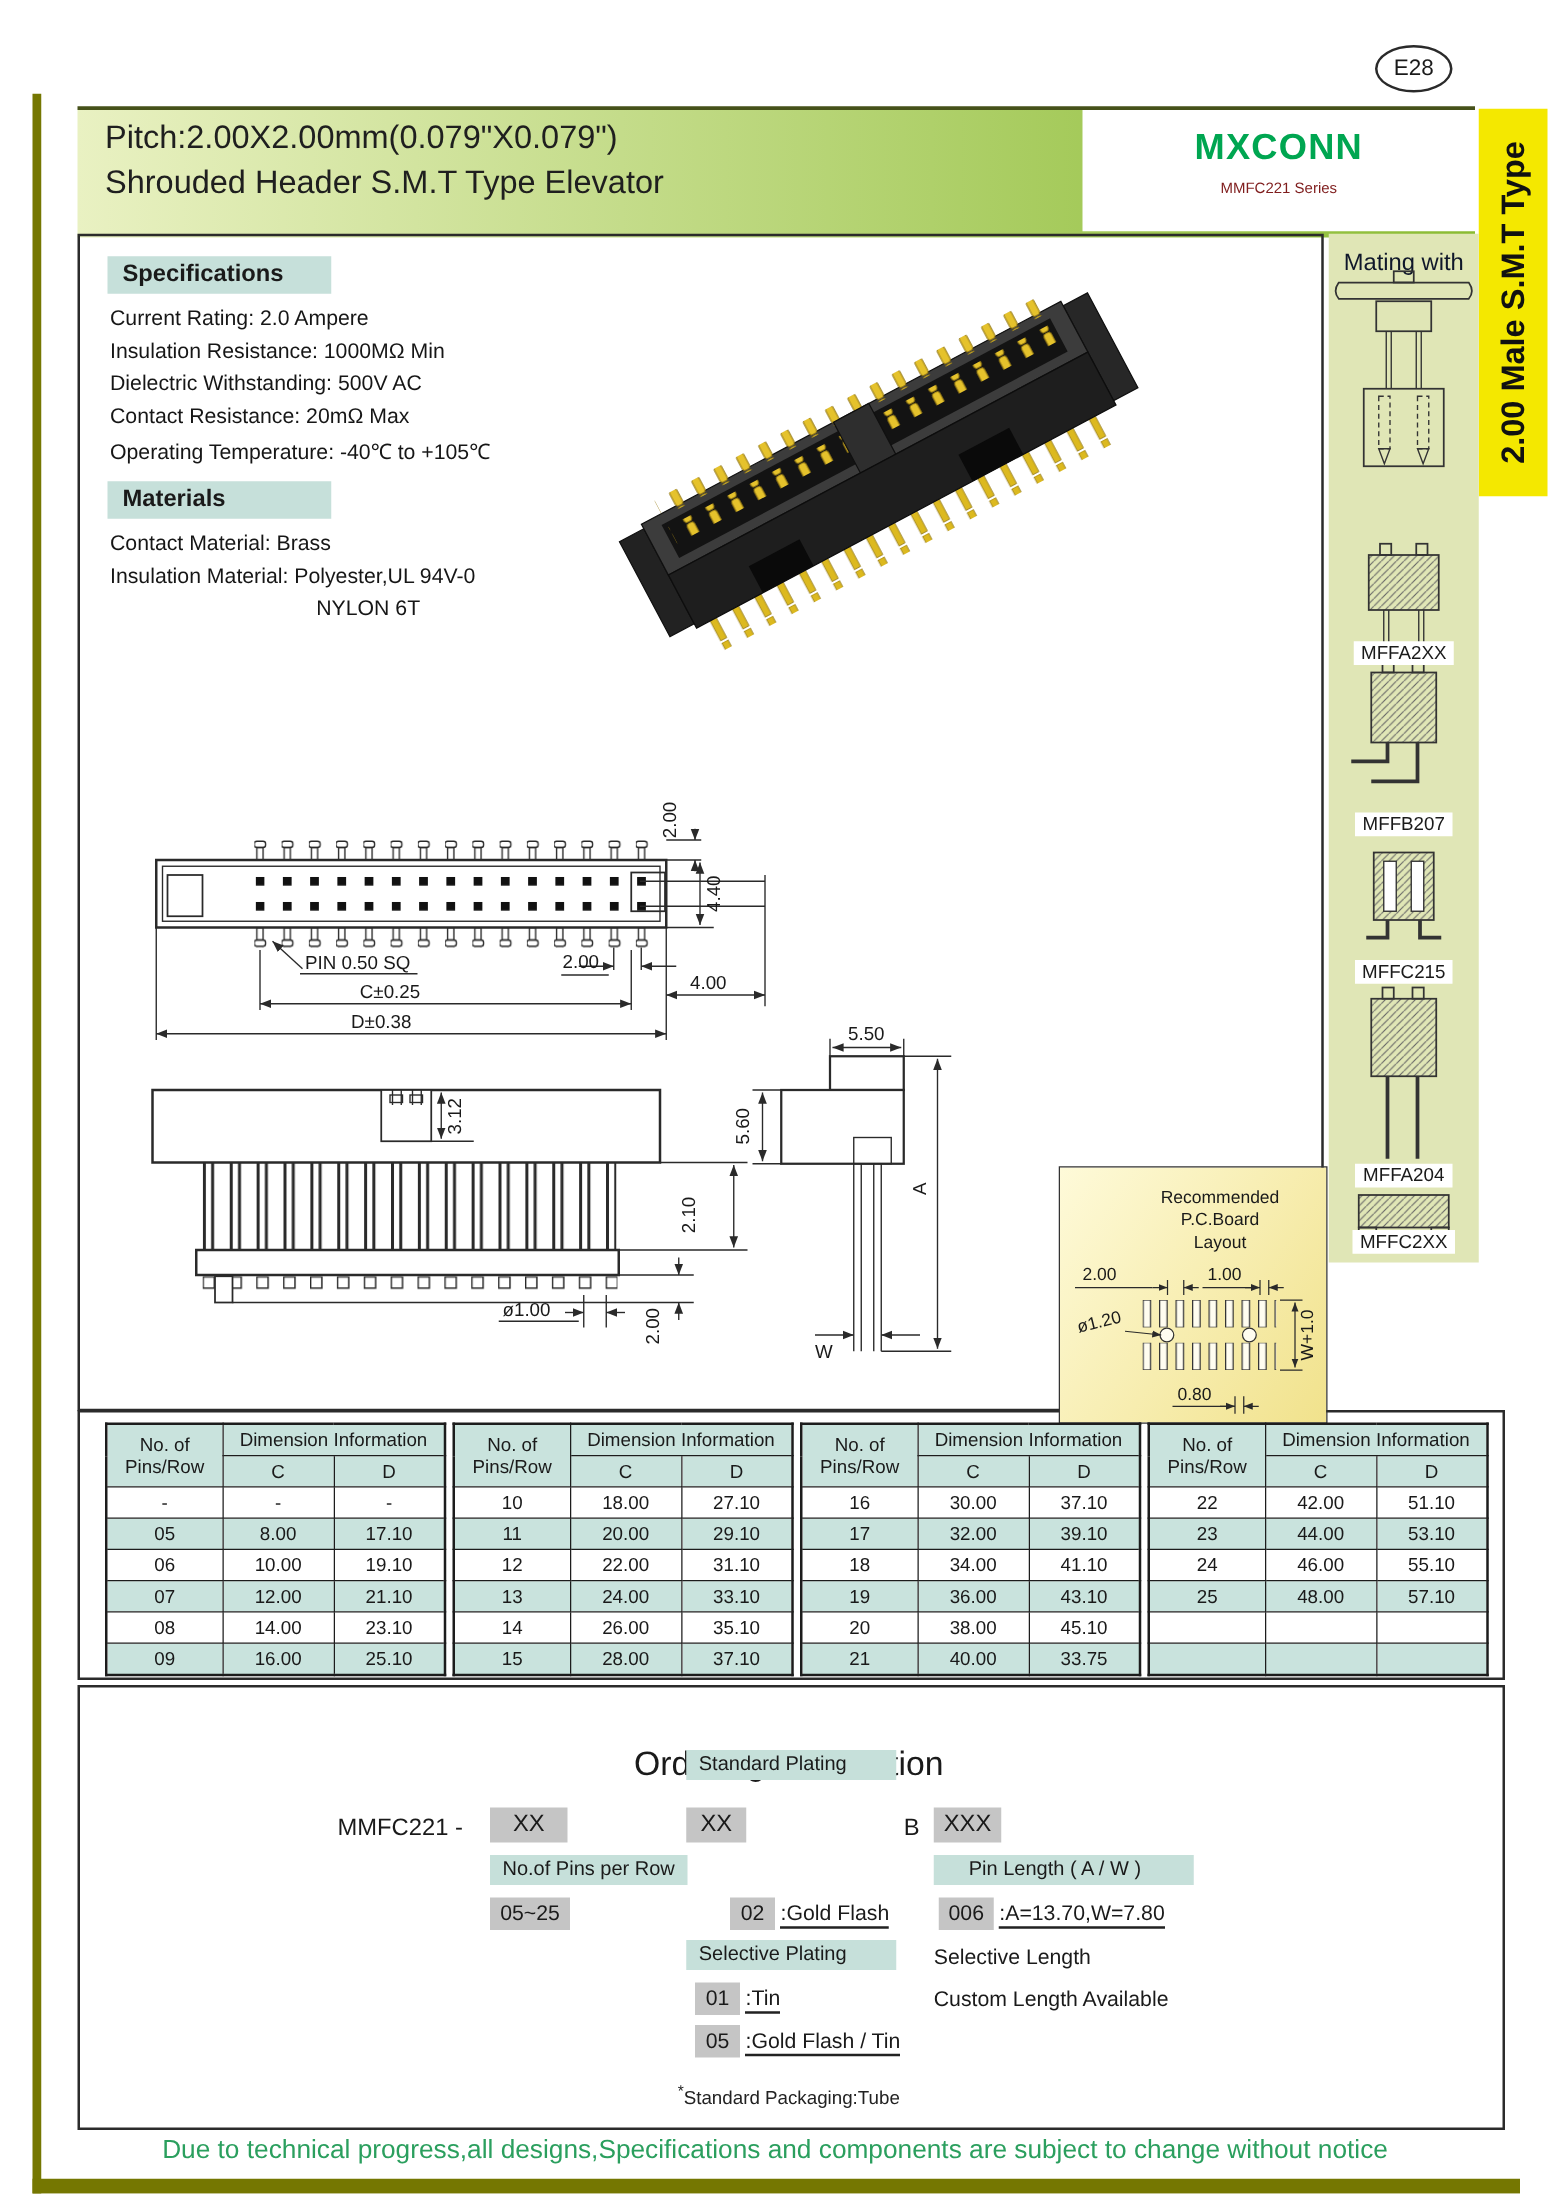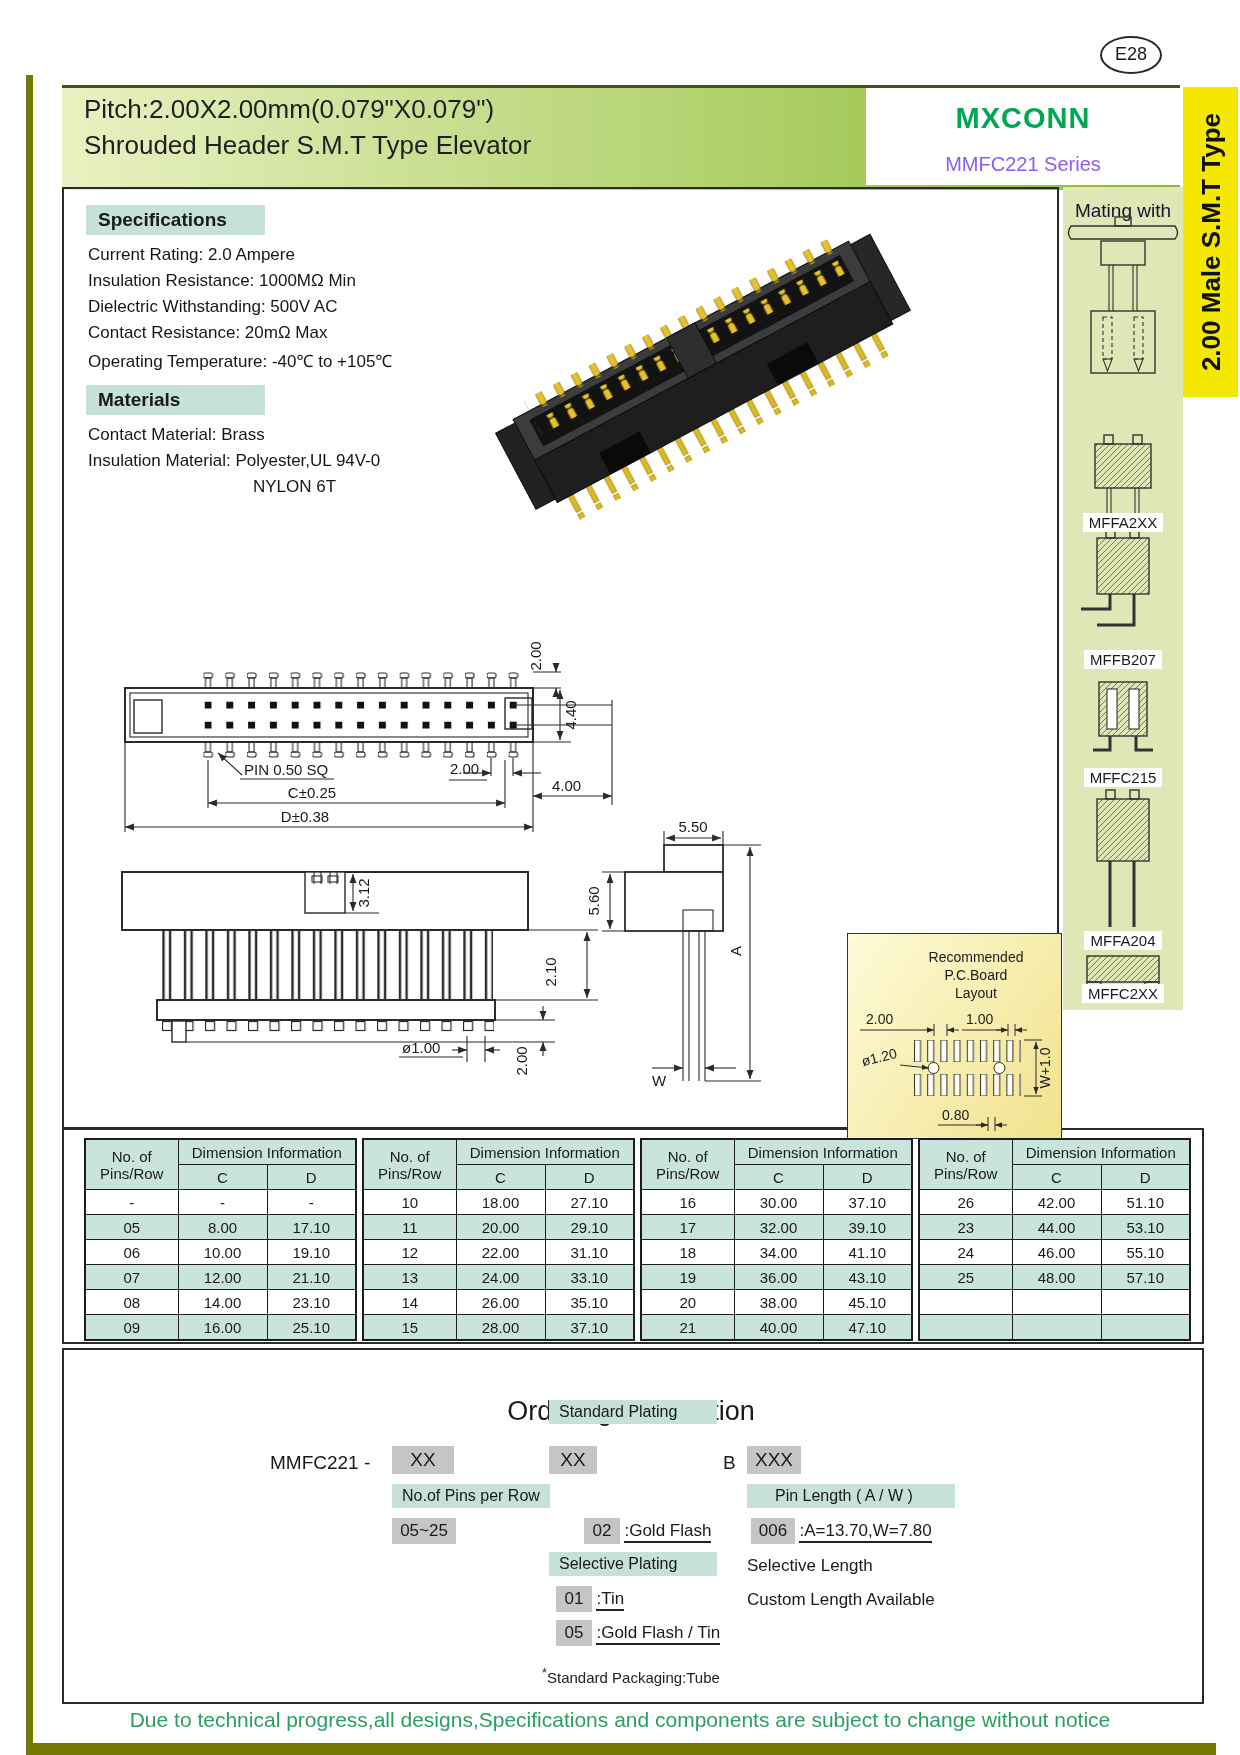--- a/index.html
+++ b/index.html
@@ -4,21 +4,21 @@
 <style>
   html,body{margin:0;padding:0;background:#fff;font-family:"Liberation Sans",sans-serif;}
   #page{position:relative;width:1240px;height:1755px;background:#fff;overflow:hidden;color:#1a1a1a;}
   .abs{position:absolute;}
   
   #hdr-bar{left:62px;top:85px;width:1118px;height:102px;background:linear-gradient(to right,#e9f1c2,#8abb32);border-top:3px solid #46511a;}
   #hdr-t1{left:84px;top:94px;font-size:26px;color:#1f1f1f;}
   #hdr-t2{left:84px;top:130px;font-size:26px;color:#1f1f1f;}
   #brand-box{left:866px;top:88px;width:314px;height:97px;background:#fff;text-align:center;}
   #brand{margin-top:14px;font-size:29px;font-weight:bold;color:#00a651;letter-spacing:1px;}
-  #series{font-size:20px;color:#8b5cf6;margin-top:18px;}
+  #series{font-size:12px;color:#7f1d1d;margin-top:8px;}
   #badge{left:1100px;top:36px;width:58px;height:34px;border:2px solid #2a2a2a;border-radius:50%;text-align:center;line-height:32px;font-size:18px;}
   
   #side-tab{left:1183px;top:87px;width:55px;height:310px;background:#f4e800;}
   #side-tab span{position:absolute;left:50%;top:50%;transform:translate(-50%,-50%) rotate(-90deg);white-space:nowrap;font-size:26px;font-weight:bold;color:#111;}
   #mating-col{left:1063px;top:187px;width:120px;height:823px;background:#e0e6b6;}
   #mating-title{left:1063px;top:200px;width:120px;text-align:center;font-size:19px;color:#0f172a;}
   .mating-label{left:1063px;width:120px;text-align:center;font-size:15px;}
   .mating-label span{background:#fff;padding:1px 6px;display:inline-block;}
   
   .sec-box{border:2px solid #2b2b2b;background:transparent;}
@@ -448,21 +448,21 @@
           <td>43.10</td>
         </tr>
         <tr>
           <td>20</td>
           <td>38.00</td>
           <td>45.10</td>
         </tr>
         <tr class="alt">
           <td>21</td>
           <td>40.00</td>
-          <td>47.10</td>
+          <td>33.75</td>
         </tr>
       </tbody>
   </table>
   <table class="dim-table" style="left:918px;top:1138px;width:271px;">
     <colgroup>
         <col style="width:93px">
         <col style="width:89px">
         <col style="width:89px">
       </colgroup>
     <thead>
@@ -470,21 +470,21 @@
           <th rowspan="2"><span>No. of</span><br><span>Pins/Row</span></th>
           <th colspan="2">Dimension Information</th>
         </tr>
       <tr>
           <th>C</th>
           <th>D</th>
         </tr>
     </thead>
     <tbody>
         <tr>
-          <td>26</td>
+          <td>22</td>
           <td>42.00</td>
           <td>51.10</td>
         </tr>
         <tr class="alt">
           <td>23</td>
           <td>44.00</td>
           <td>53.10</td>
         </tr>
         <tr>
           <td>24</td>

